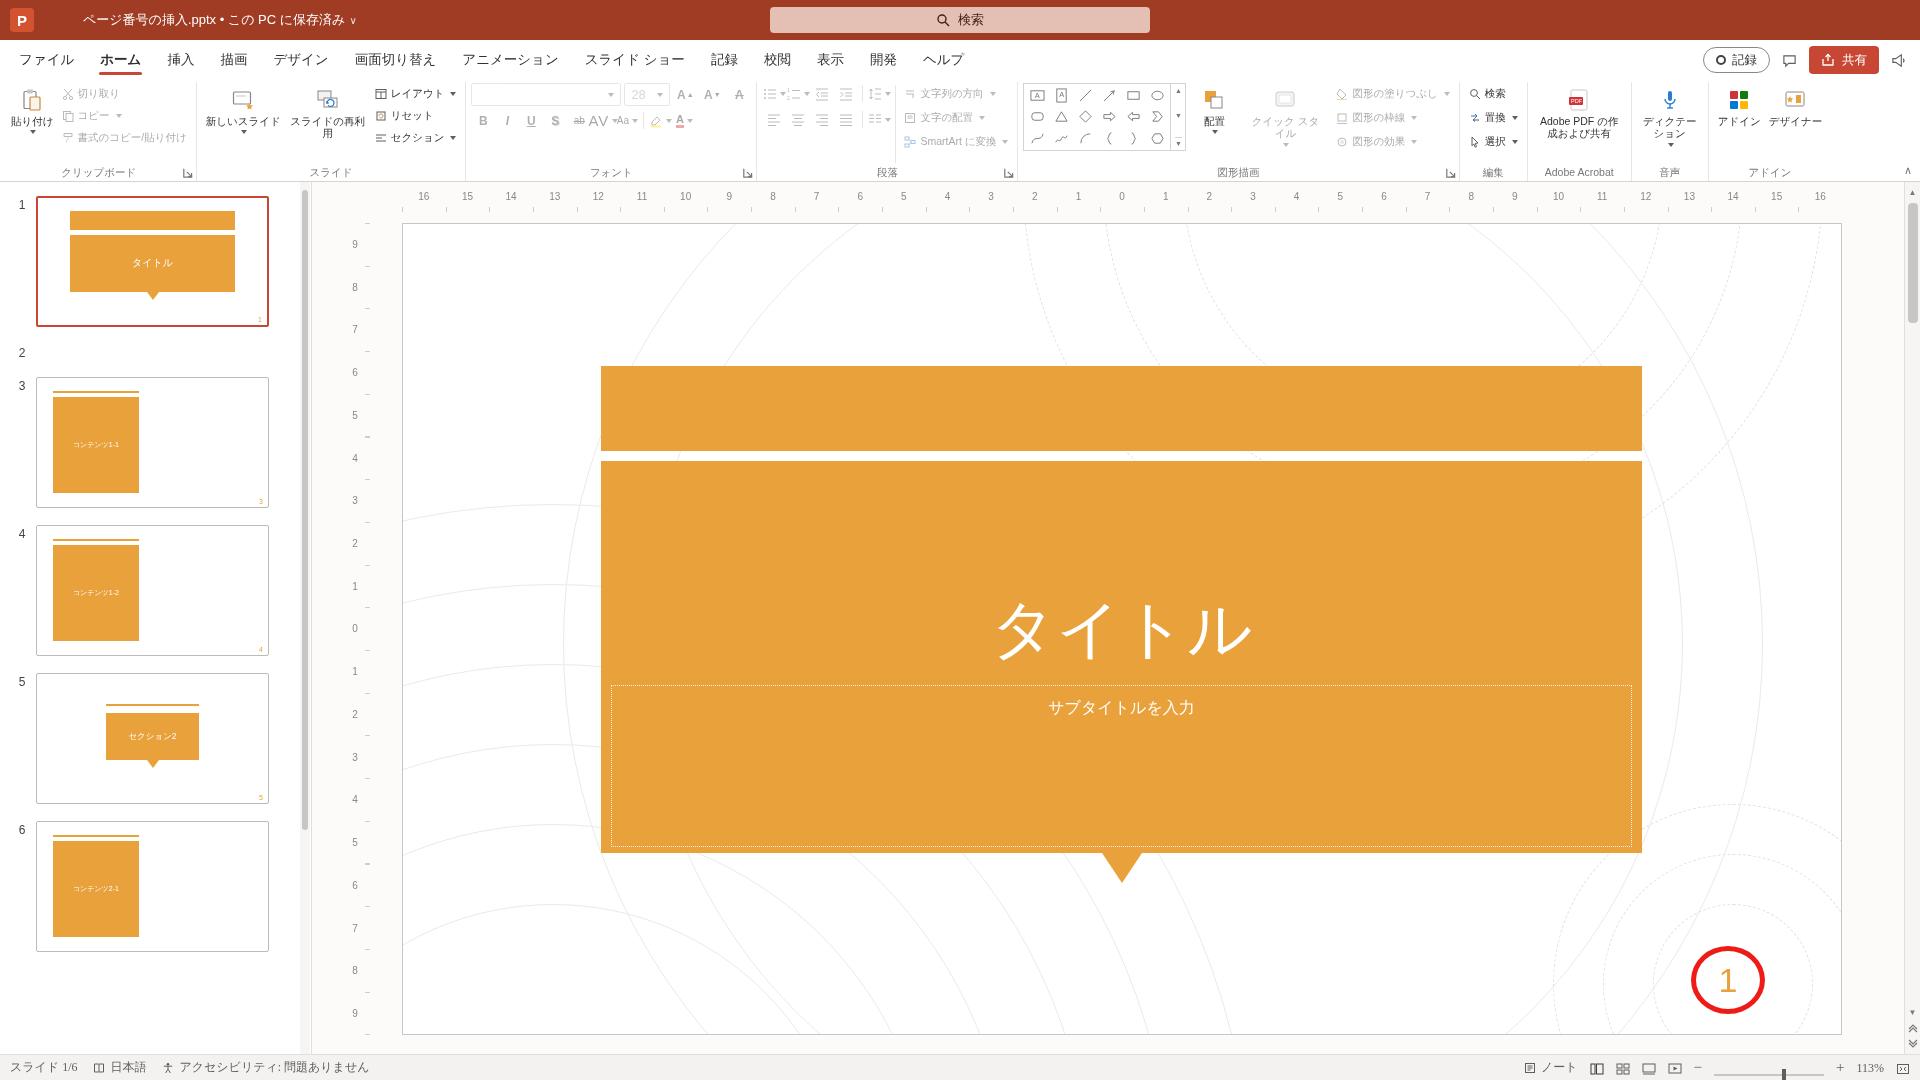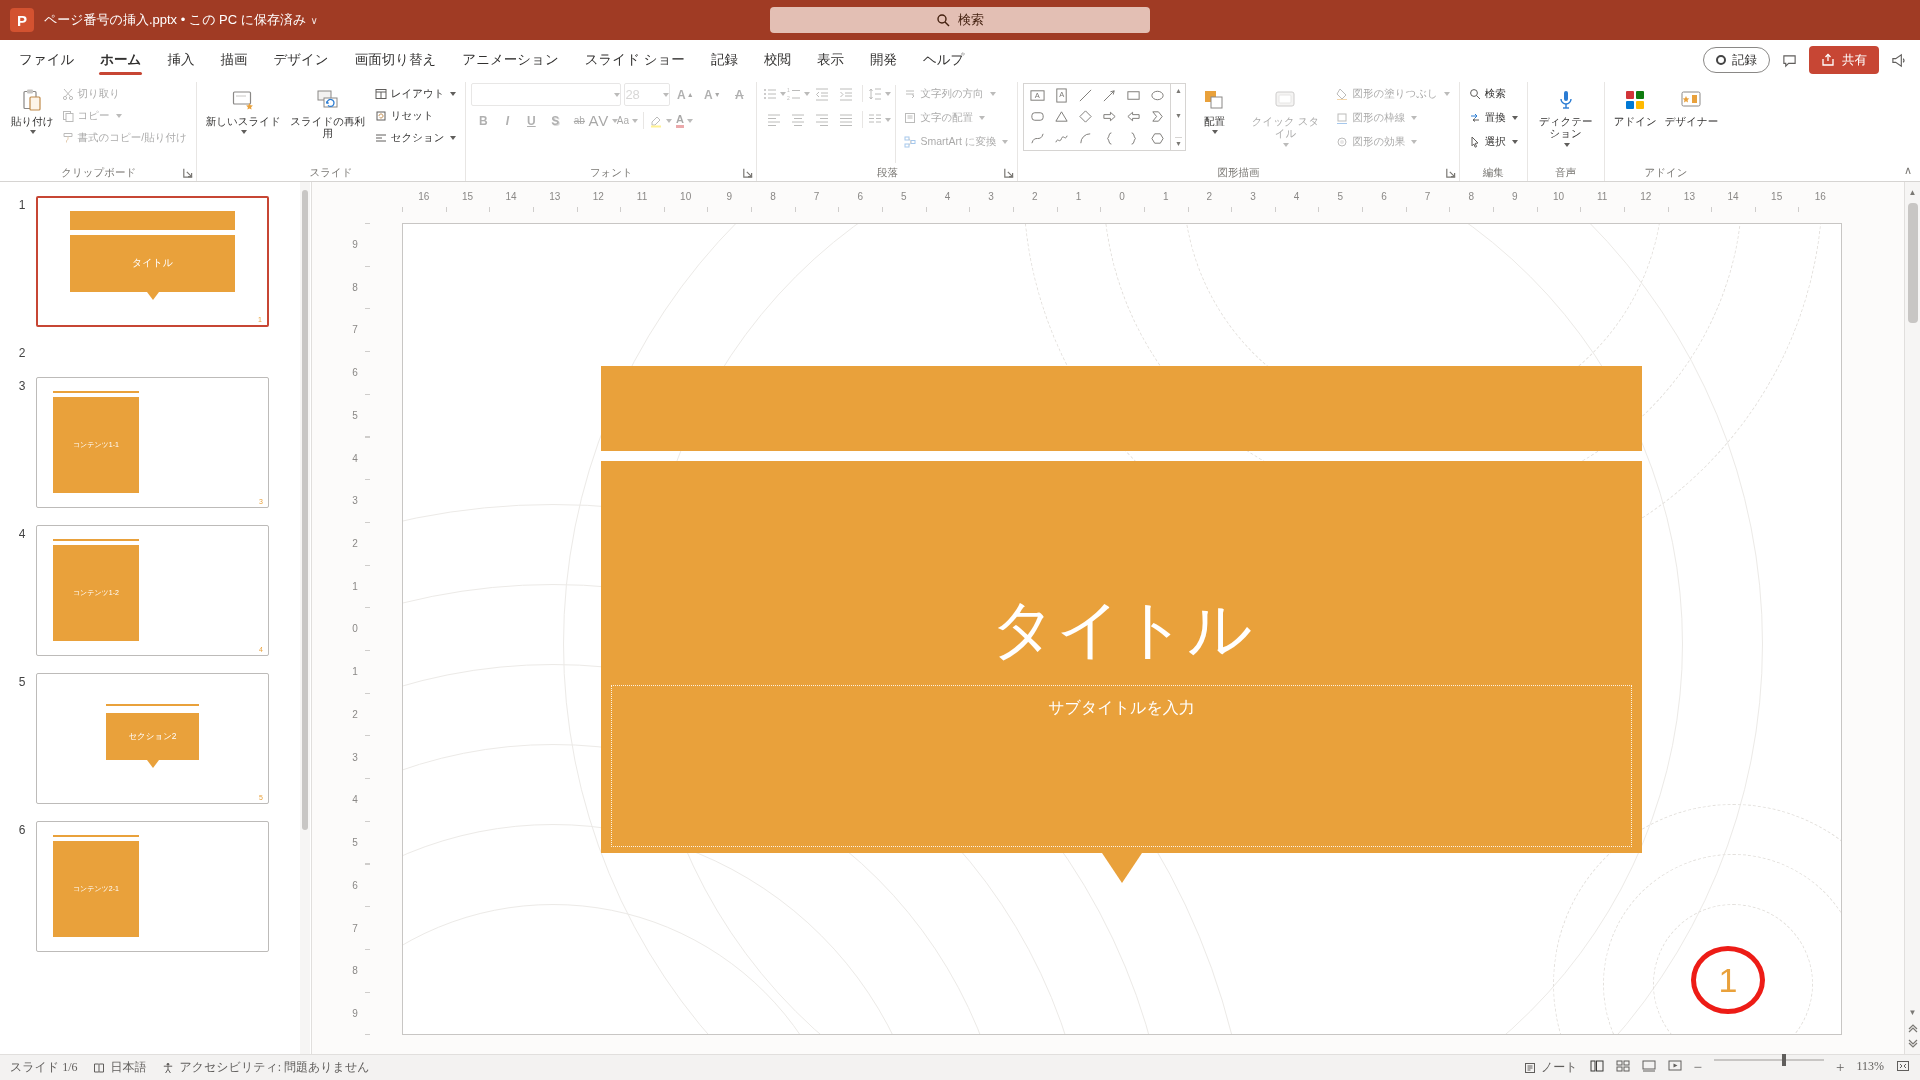--- a/index.html
+++ b/index.html
@@ -6,21 +6,21 @@
   html,body { background:#3a3a3a; }
   .app{
     position:relative; width:1920px; height:1080px; background:#fff; overflow:hidden;
     font-family:"Liberation Sans","DejaVu Sans",sans-serif; color:#323130;
     display:flex; flex-direction:column;
   }
   
   .titlebar{ height:40px; background:var(--titlebar-bg,#A03B24); display:flex; align-items:center; color:#fff; position:relative; flex:0 0 auto;}
   .tb-left{ display:flex; align-items:center; gap:10px; padding-left:10px; font-size:13px;}
   .applogo{ width:24px; height:24px; border-radius:4px; background:#D35230; color:#fff; font-weight:bold; font-size:15px; display:flex; align-items:center; justify-content:center;}
-  .tb-file{ display:flex; align-items:center; gap:4px; white-space:nowrap;}
+  .tb-file{ display:flex; align-items:center; gap:4px; white-space:nowrap;margin-left:39px;}
   .tb-chev{ font-size:10px; opacity:.85;}
   .searchpill{ position:absolute; left:50%; transform:translateX(-50%); top:7px; width:380px; height:26px;
     background:var(--search-bg,#E3BFB4); border-radius:4px; color:#43200F; font-size:13px;
     display:flex; align-items:center; justify-content:center; gap:8px;}
   .tb-right{ margin-left:auto; display:flex; align-items:center; height:100%;}
   .tb-user{ font-size:13px; margin-right:10px; white-space:nowrap;}
   .avatar{ width:26px; height:26px; border-radius:50%; background:radial-gradient(circle at 35% 30%,#9CC96B,#3F7A2D 70%); border:1px solid rgba(255,255,255,.6); margin-right:12px;}
   .tb-ico{ width:34px; height:40px; display:flex; align-items:center; justify-content:center; opacity:.95;}
   .winbtn{ width:46px; height:40px; display:flex; align-items:center; justify-content:center; font-size:14px;}
   
@@ -37,21 +37,21 @@
   .rg{ position:relative; display:flex; flex-direction:column; border-right:1px solid #E8E6E4; padding:1px 5px 0;}
   .rg-body{ flex:1; display:flex; align-items:flex-start;}
   .rg-label{ height:16px; font-size:10.5px; color:#7A7874; text-align:center; line-height:15px; white-space:nowrap;}
   .launcher{ position:absolute; right:2px; bottom:2px;}
   .bigbtn{ display:flex; flex-direction:column; align-items:center; gap:3px; padding:5px 4px 1px; border-radius:3px; font-size:10.5px; line-height:1.18; text-align:center; min-width:48px; max-width:86px;}
   .col{ display:flex; flex-direction:column; gap:1px;}
   .textbtn{ display:flex; align-items:center; gap:4px; font-size:10.5px; height:21px; padding:0 4px; border-radius:2px; white-space:nowrap;}
   .smallbtn{ width:24px; height:21px; display:flex; align-items:center; justify-content:center; border-radius:2px; font-size:11px; gap:1px;}
   .disabled{ opacity:.42;}
   .car{ width:0; height:0; border-left:3.5px solid transparent; border-right:3.5px solid transparent; border-top:4px solid #605E5C; display:inline-block; margin-left:2px;}
-  .combo{ height:23px; border:1px solid #C8C6C4; border-radius:2px; display:flex; align-items:center; justify-content:space-between; font-size:13px; color:#A19F9D; padding:0 0;}
+  .combo{ height:23px; border:1px solid #C8C6C4; border-radius:2px; display:flex; align-items:center; justify-content:space-between; font-size:13px; color:#A19F9D; padding:0 6px;}
   .vdiv{ width:1px; align-self:stretch; background:#E8E6E4; margin:2px 4px;}
   .fletter{ font-size:12px; color:#444; font-weight:bold;}
   .shapebox{ width:148px; height:68px; border:1px solid #D6D4D2; display:grid; grid-template-columns:repeat(6,1fr); align-items:center; justify-items:center; padding:1px;}
   .shapescroll{ width:15px; height:68px; border:1px solid #D6D4D2; border-left:0; display:flex; flex-direction:column; align-items:center; justify-content:space-between; padding:3px 0; color:#7A7874; font-size:7px;}
   .i24{width:24px;height:24px;} .i16{width:15px;height:15px;} .i14{width:14px;height:14px;} .i12{width:12px;height:12px;}
   .collapse-rb{ position:absolute; right:8px; bottom:4px; color:#7A7874; font-size:11px;}
   
   .workspace{ flex:1; display:flex; min-height:0; background:#FCFBFA;}
   .thumbs{ width:312px; background:#FFFFFF; border-right:1px solid #E1DFDD; position:relative; overflow:hidden; padding-top:14px; flex:0 0 auto;}
   .thumbrow{ display:flex; margin:0 0 17px 8px;}
@@ -86,21 +86,21 @@
   .s-tri{ position:absolute; left:699px; top:629px; width:0; height:0; border-left:20px solid transparent; border-right:20px solid transparent; border-top:30px solid var(--slide-orange,#E9A13B);}
   .s-pagenum{ position:absolute; left:1288px; top:722px; width:74px; height:68px; display:flex; align-items:center; justify-content:center; color:var(--slide-orange,#E9A13B); font-size:34px;}
   .s-ring{ position:absolute; left:1288px; top:722px; width:74px; height:68px; border:5px solid var(--annotation-red,#ED1C16); border-radius:50%; z-index:5;}
   .vscroll{ position:absolute; right:0; top:0; bottom:0; width:16px; background:#F6F5F4; border-left:1px solid #E1DFDD; display:flex; flex-direction:column; align-items:center; color:#7A7874; font-size:8px; padding:2px 0;}
   .vscroll .vthumb{ width:10px; height:120px; background:#C8C6C4; border-radius:4px; margin-top:3px;}
   .vscroll .spacer{ flex:1;}
   .vsbtn{ width:16px; height:16px; display:flex; align-items:center; justify-content:center;}
   
   .statusbar{ height:26px; background:#F3F2F1; border-top:1px solid #E1DFDD; display:flex; align-items:center; font-size:12px; color:#605E5C; padding:0 10px; flex:0 0 auto; gap:16px;}
   .sb-item{ display:flex; align-items:center; gap:5px; white-space:nowrap;font-family:Liberation Serif, serif;}
-  .sb-right{ margin-left:auto; display:flex; align-items:flex-start; gap:12px;}
+  .sb-right{ margin-left:auto; display:flex; align-items:flex-end; gap:12px;}
   .zslider{ width:110px; height:2px; background:#C8C6C4; position:relative;}
   .zthumb{ position:absolute; left:62%; top:-5px; width:4px; height:12px; background:#605E5C;}
 </style>
 </head>
 <body>
 
 <div class="app">
 
   <div class="titlebar">
     <div class="tb-left">
@@ -603,20 +603,33 @@
                 <path d="M3 1 L9 7 L6.2 7.4 L7.6 10.6 L6.2 11.2 L4.8 8 L3 9.8z" fill="none" stroke="#605E5C"></path>
               </svg>
             <span>選択</span>
             <i class="car"></i>
           </div>
         </div>
       </div>
       <div class="rg-label">編集</div>
     </div>
 
+    <div class="rg" style="max-width:104px;">
+      <div class="rg-body" style="justify-content:center; width:100%;">
+        <div class="bigbtn" style="max-width:96px;">
+          <svg class="i24" viewBox="0 0 24 24">
+              <rect x="4" y="2" width="16" height="20" rx="1.5" fill="#fff" stroke="#C8C6C4"></rect>
+              <rect x="2" y="9" width="14" height="8" rx="1" fill="#D13438"></rect>
+              <text x="4" y="15" font-size="5.5" fill="#fff">PDF</text>
+            </svg>
+          <span>Adobe PDF の作成および共有</span>
+        </div>
+      </div>
+      <div class="rg-label">Adobe Acrobat</div>
+    </div>
 
     <div class="rg">
       <div class="rg-body">
         <div class="bigbtn" style="max-width:66px;">
           <svg class="i24" viewBox="0 0 24 24">
               <rect x="10" y="3" width="4" height="10" rx="2" fill="#2B7CD3"></rect>
               <path d="M7 11 a5 5 0 0 0 10 0" fill="none" stroke="#2B7CD3" stroke-width="1.4"></path>
               <line x1="12" y1="16" x2="12" y2="20" stroke="#2B7CD3" stroke-width="1.4"></line>
               <line x1="9" y1="20" x2="15" y2="20" stroke="#2B7CD3" stroke-width="1.4"></line>
             </svg>

